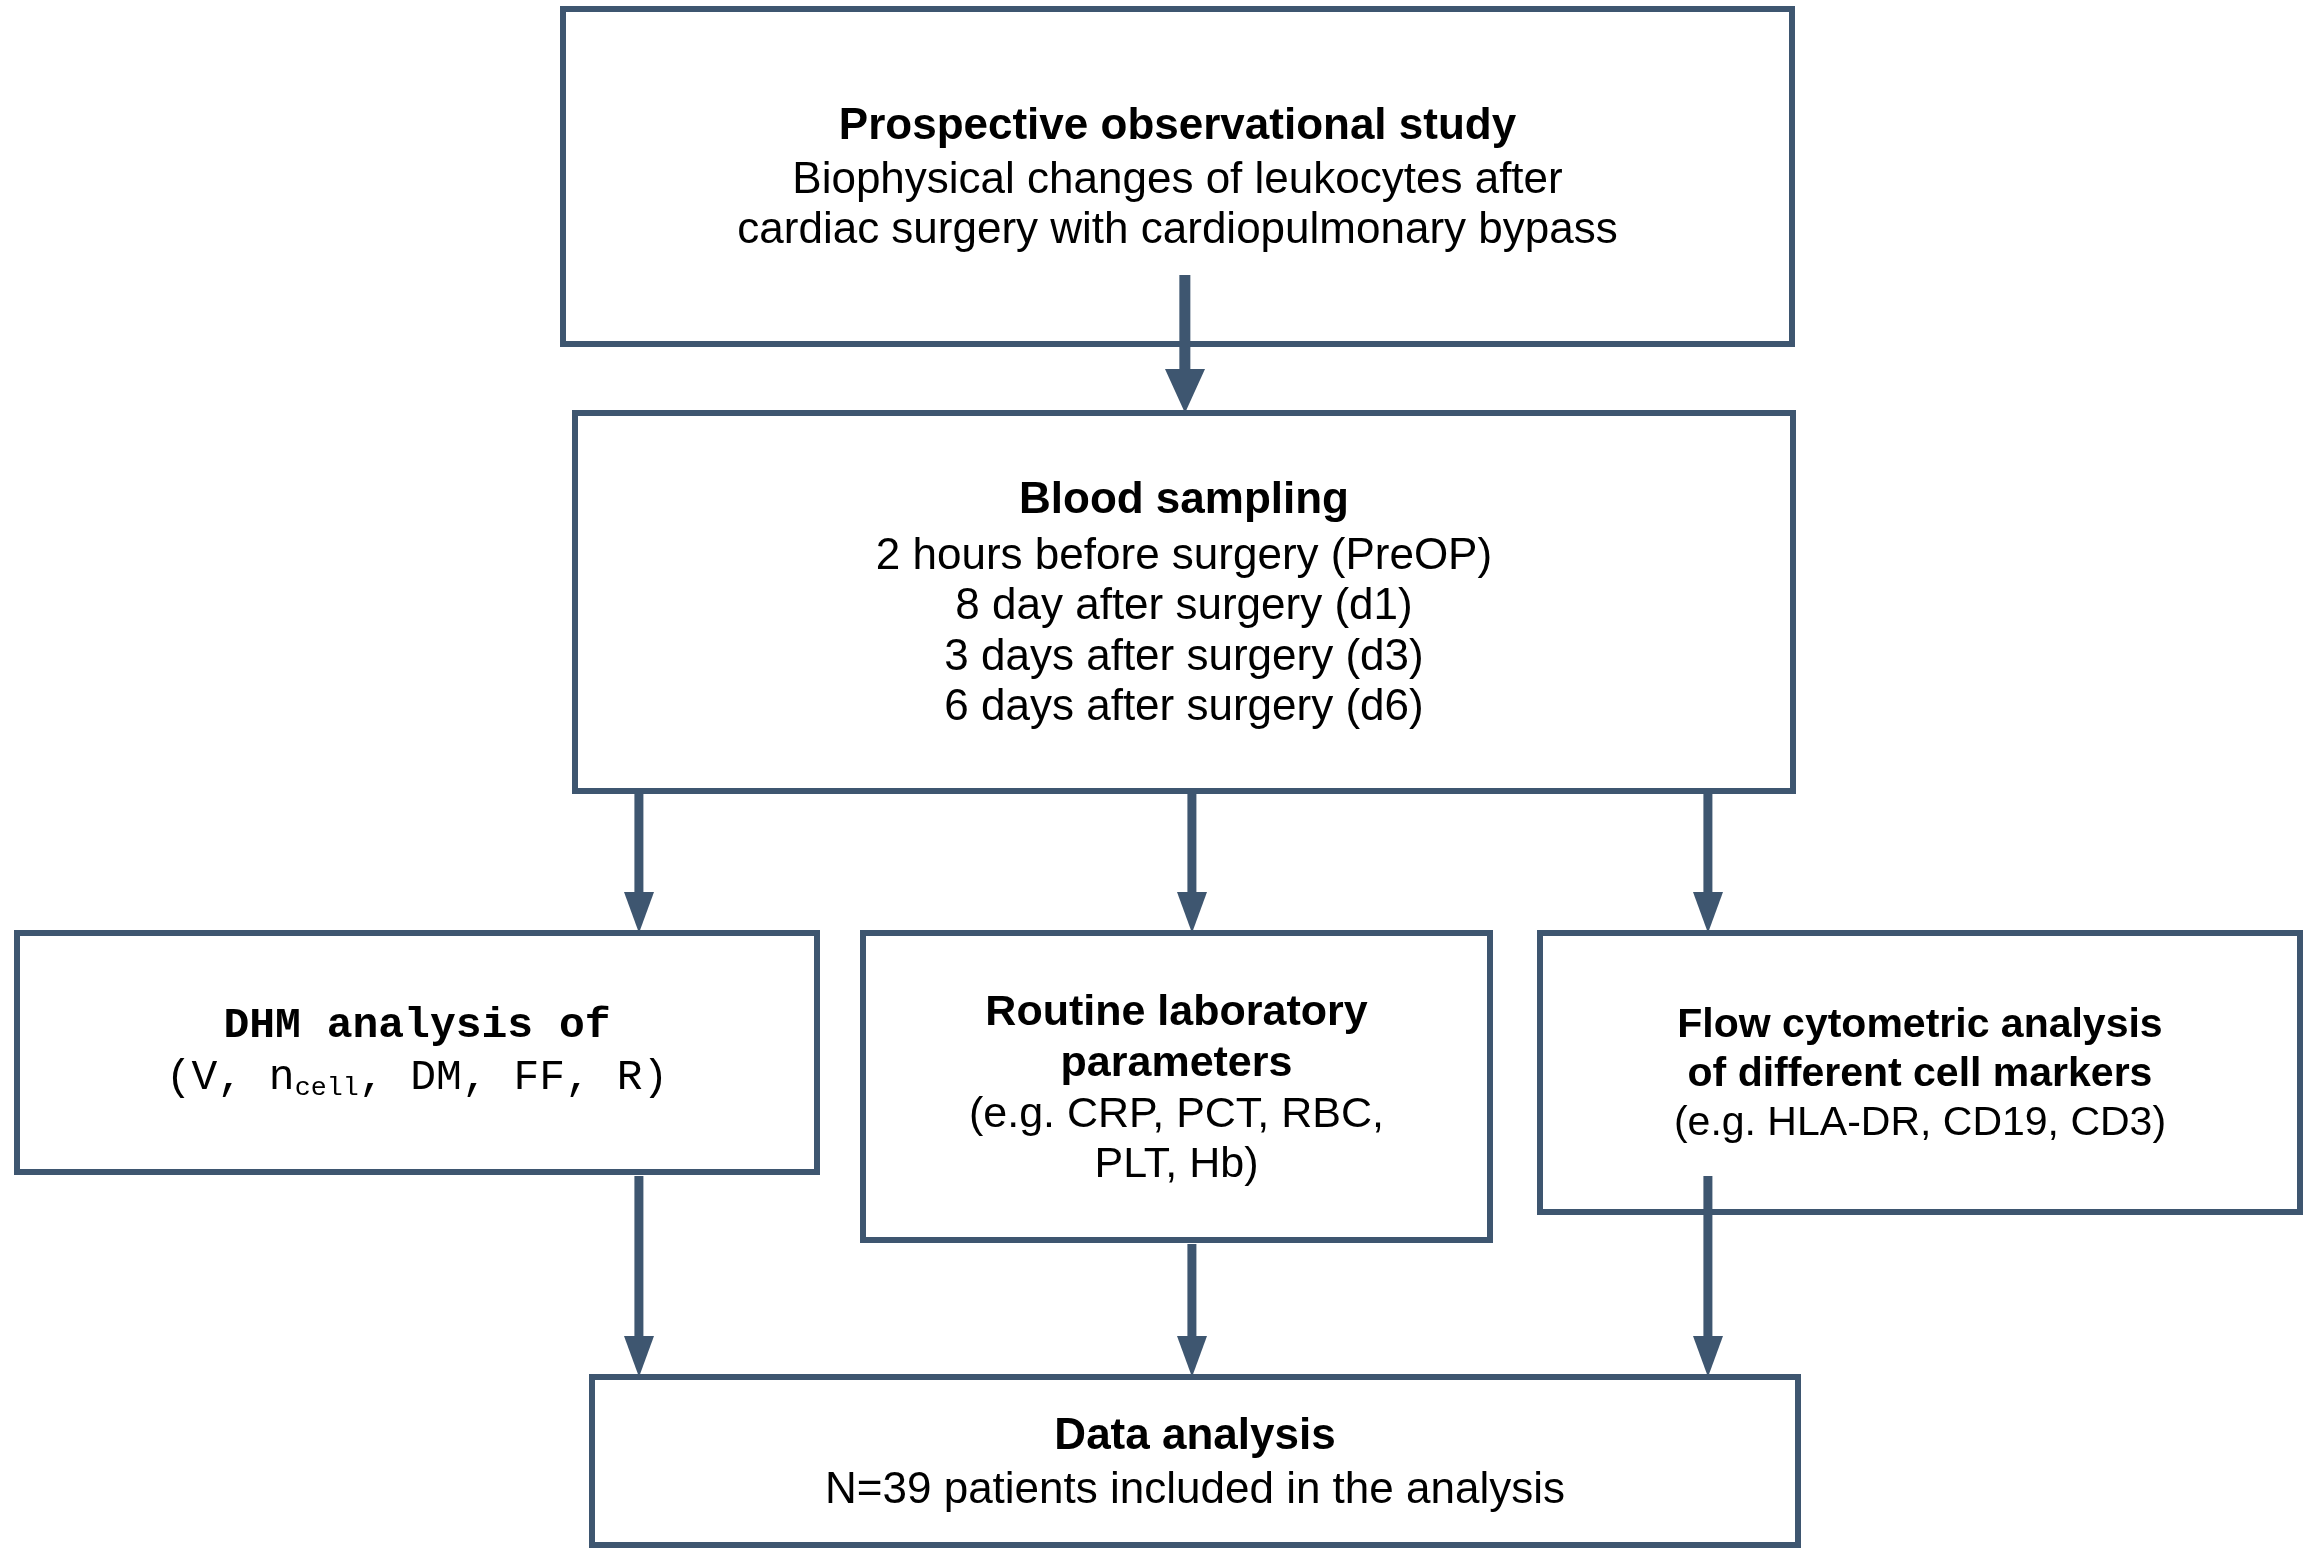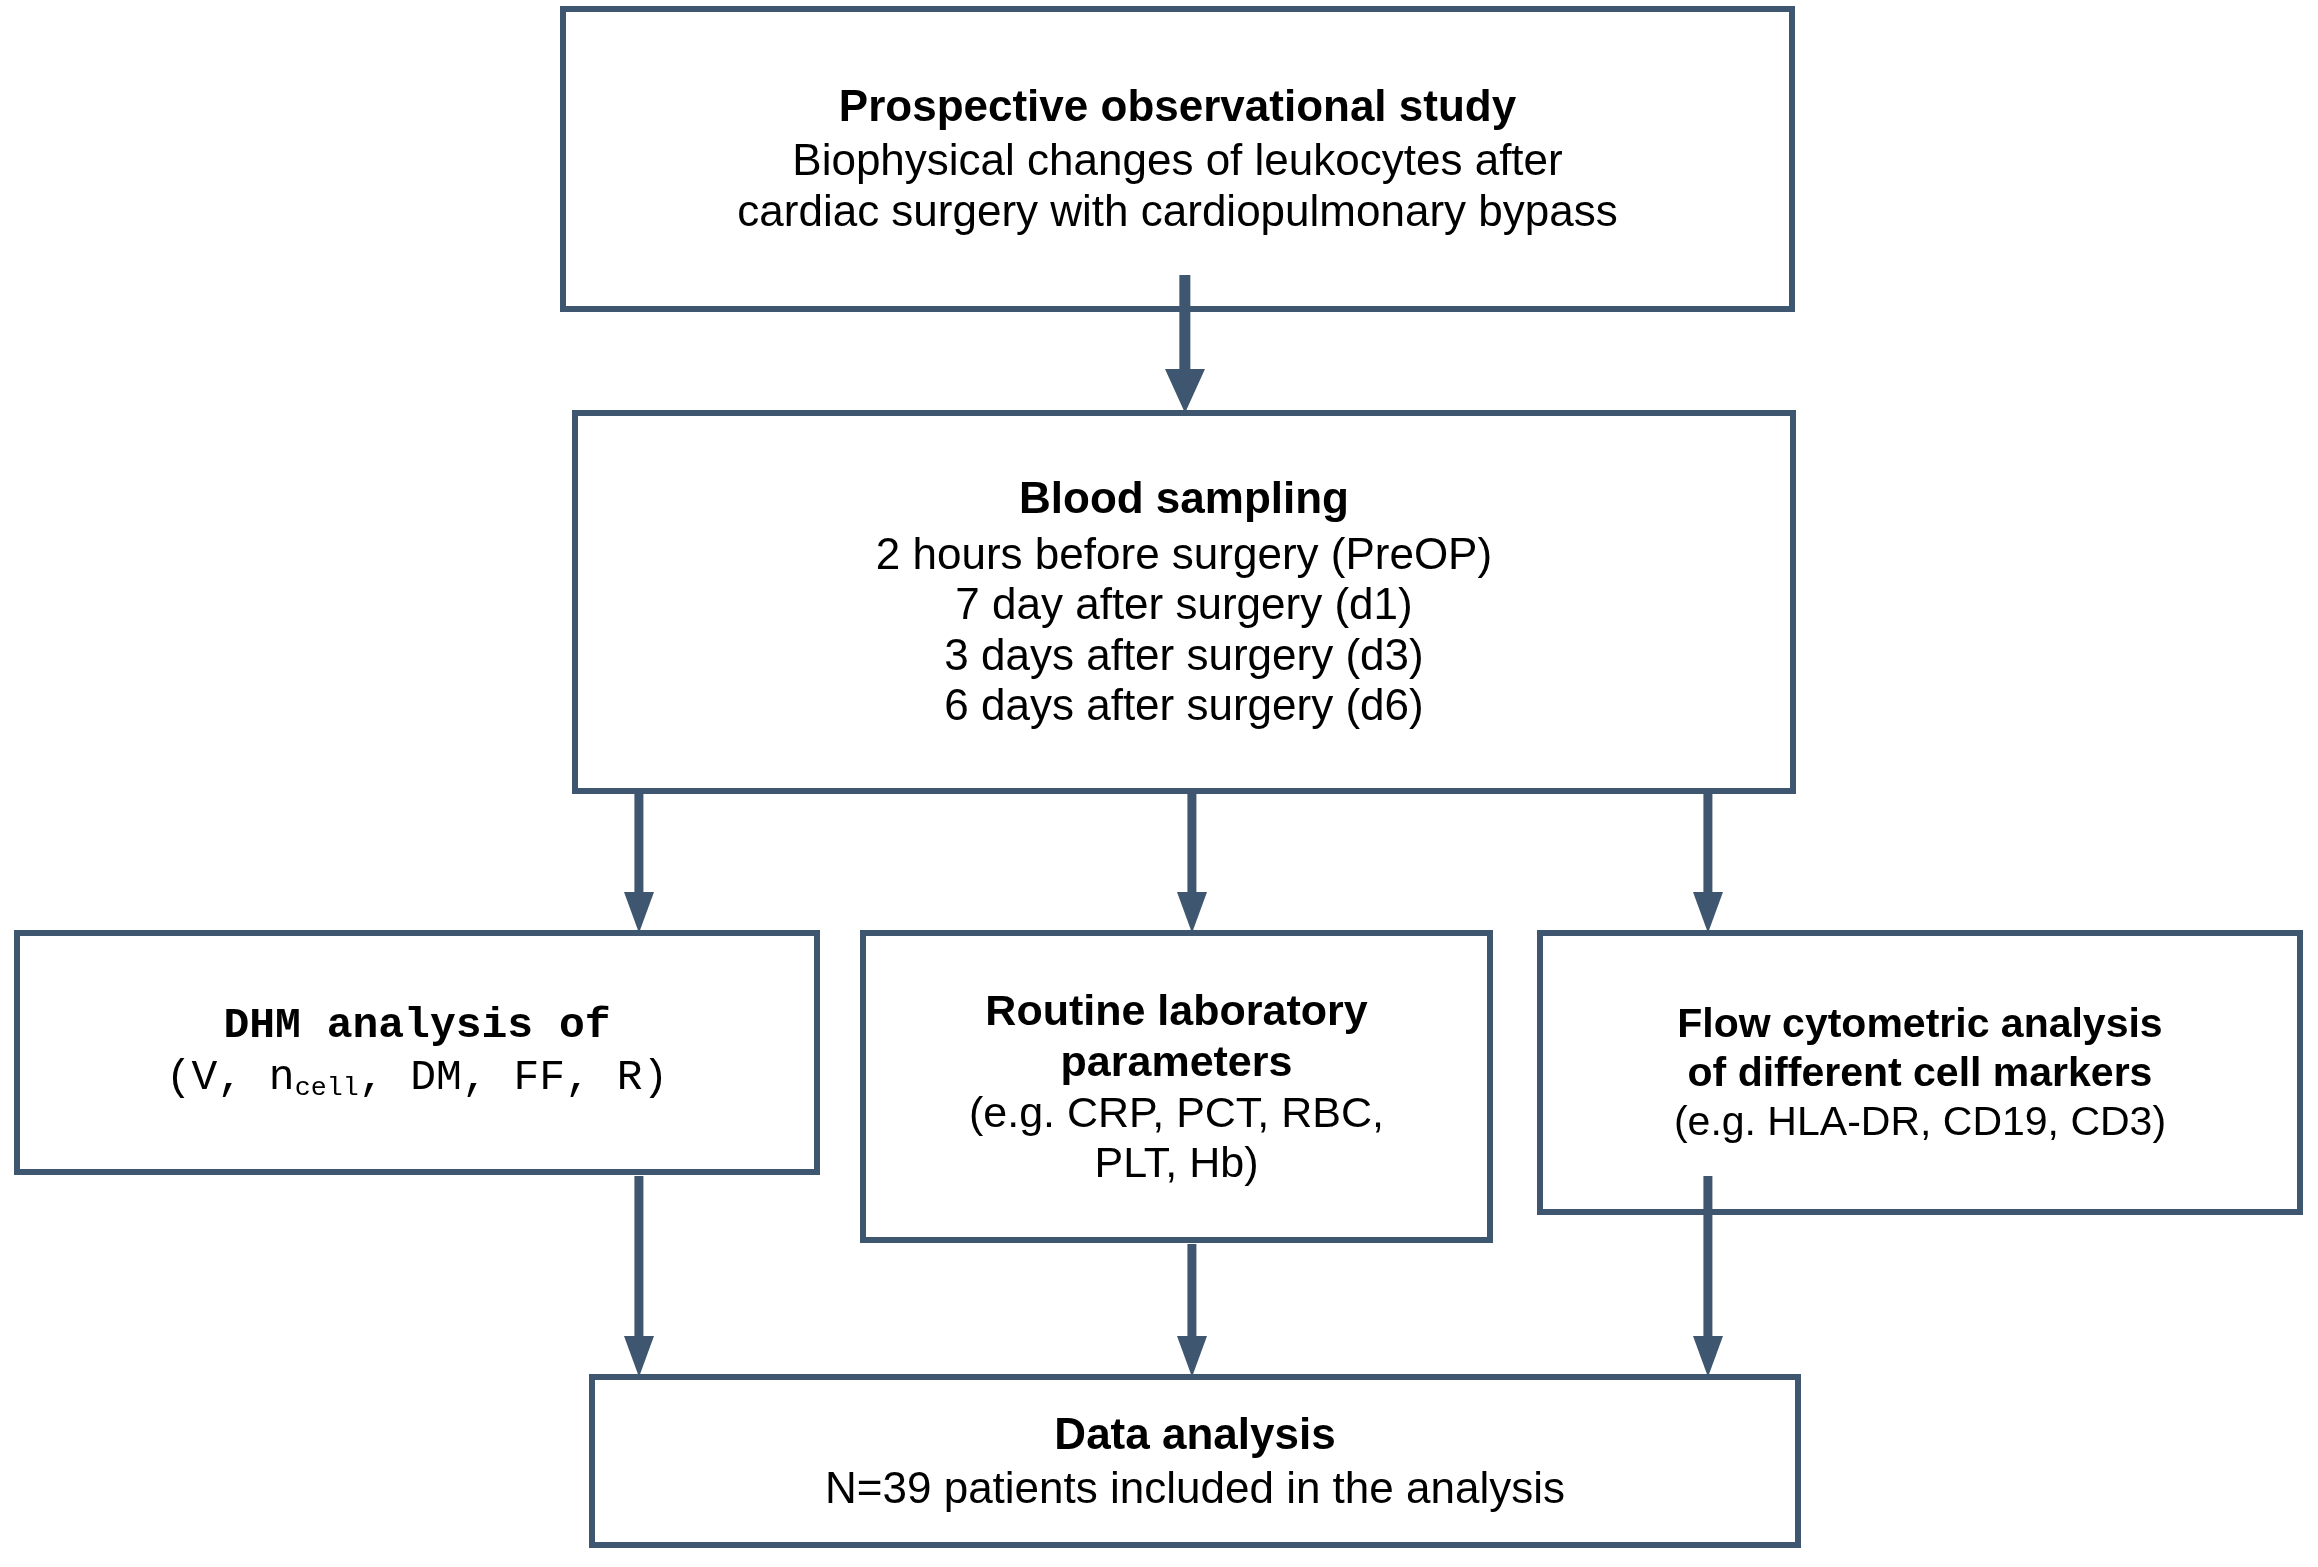--- a/index.html
+++ b/index.html
@@ -31,21 +31,21 @@
   }
   .node .title {
     font-weight: bold;
     line-height: 1.13;
   }
   .node .line {
     font-weight: normal;
     line-height: 1.15;
   }
   
-  #node-study      { left: 560px;  top: 5.7px;    width: 1235px; height: 306px;  font-size: 44px; }
+  #node-study      { left: 560px;  top: 5.7px;    width: 1235px; height: 341px;  font-size: 44px; }
   #node-sampling   { left: 572px;  top: 410px;  width: 1224px; height: 384px;  font-size: 44px; }
   #node-dhm        { left: 14px;   top: 930px; width: 806px; height: 245px;  font-size: 43px; font-family: Liberation Mono, monospace; }
   #node-lab        { left: 860px; top: 930px; width: 633px;  height: 313px;  font-size: 43px; }
   #node-flow       { left: 1537px; top: 930px; width: 766px; height: 285px;  font-size: 41px; }
   #node-data       { left: 589px;  top: 1374px; width: 1212px; height: 174px;  font-size: 44px; }
 
   #node-study .title   { margin-bottom: 4.3px; }
   #node-sampling .title{ margin-bottom: 5.7px; }
   #node-dhm .title     { margin-bottom: 2.8px; }
   #node-lab .title     { margin-bottom: 2.8px; }
@@ -119,21 +119,21 @@
   </div>
 
   <div class="arrow" id="arrow-study-sampling">
     <div class="shaft"></div>
     <div class="head"></div>
   </div>
 
   <div class="node" id="node-sampling">
     <div class="title">Blood sampling</div>
     <div class="line">2 hours before surgery (PreOP)</div>
-    <div class="line">7 day after surgery (d1)</div>
+    <div class="line">8 day after surgery (d1)</div>
     <div class="line">3 days after surgery (d3)</div>
     <div class="line">6 days after surgery (d6)</div>
   </div>
 
   <div class="arrow thin" id="arrow-sampling-dhm">
     <div class="shaft"></div>
     <div class="head"></div>
   </div>
   <div class="arrow thin" id="arrow-sampling-lab">
     <div class="shaft"></div>

